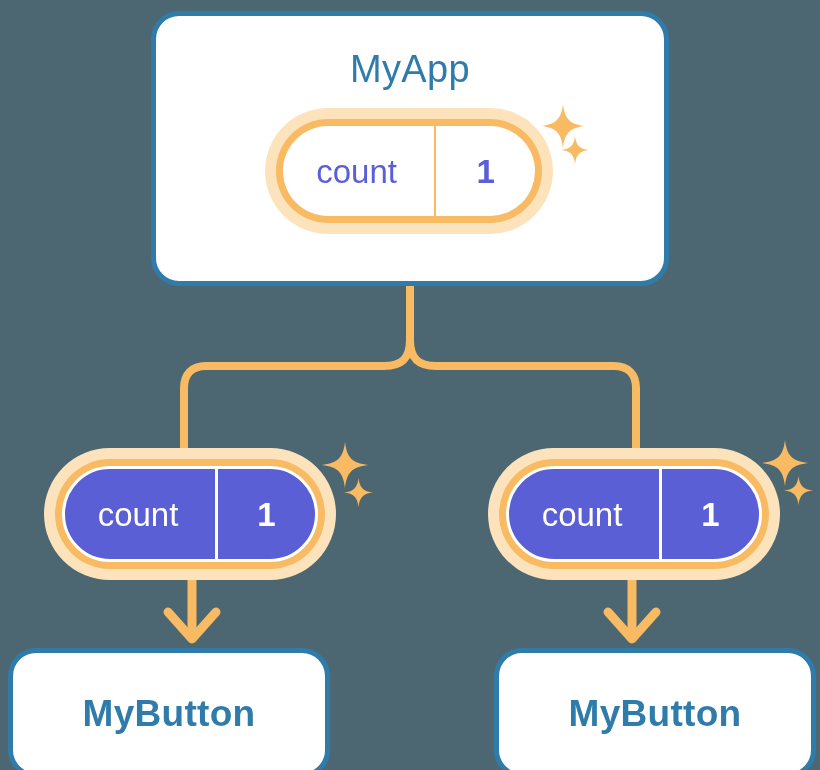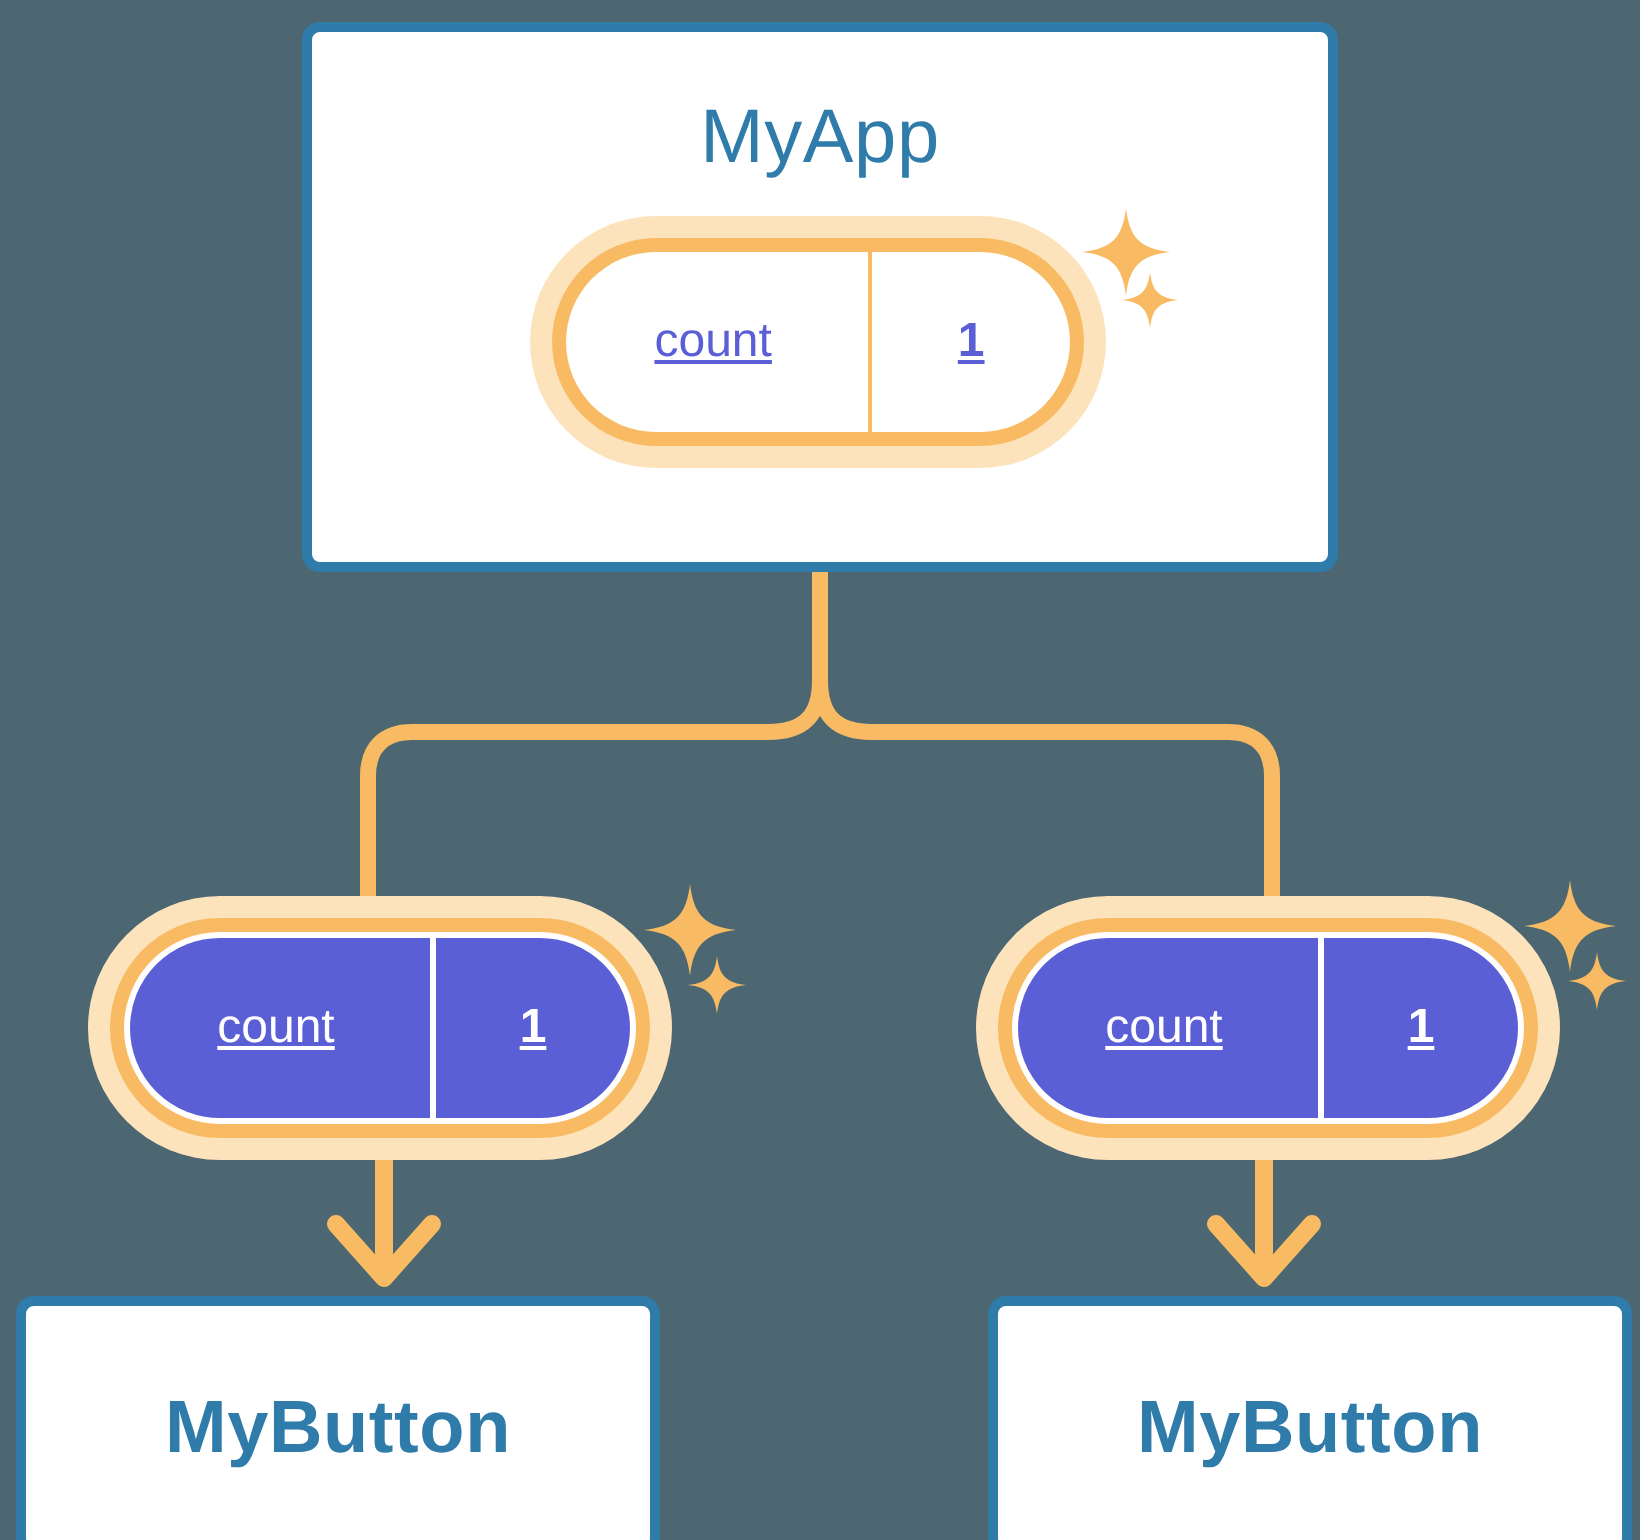--- a/index.html
+++ b/index.html
@@ -25,21 +25,21 @@
     top: 0;
     width: 820px;
     height: 770px;
     pointer-events: none;
   }
   
   .card {
     position: absolute;
     background: #ffffff;
     border: 5px solid #2f7cab;
-    border-radius: 9px;
+    border-radius: 28px;
     box-sizing: border-box;
     display: flex;
     flex-direction: column;
     align-items: center;
   }
   #card-myapp {
     left: 151px;
     top: 11px;
     width: 518px;
     height: 275px;
@@ -105,25 +105,24 @@
     border-radius: 999px;
     display: flex;
     align-items: stretch;
     overflow: hidden;
   }
   .pill-key,
   .pill-val {
     display: flex;
     align-items: center;
     justify-content: center;
-    font-size: 24px;
+    font-size: 33px;
     font-weight: 400;
     line-height: 1;
     box-sizing: border-box;
-    text-decoration: underline;
   }
   .pill-val {
     font-weight: 700;
   }
   
   .pill-light .pill-body {
     background: #ffffff;
   }
   .pill-light .pill-key {
     flex: 0 0 60%;

